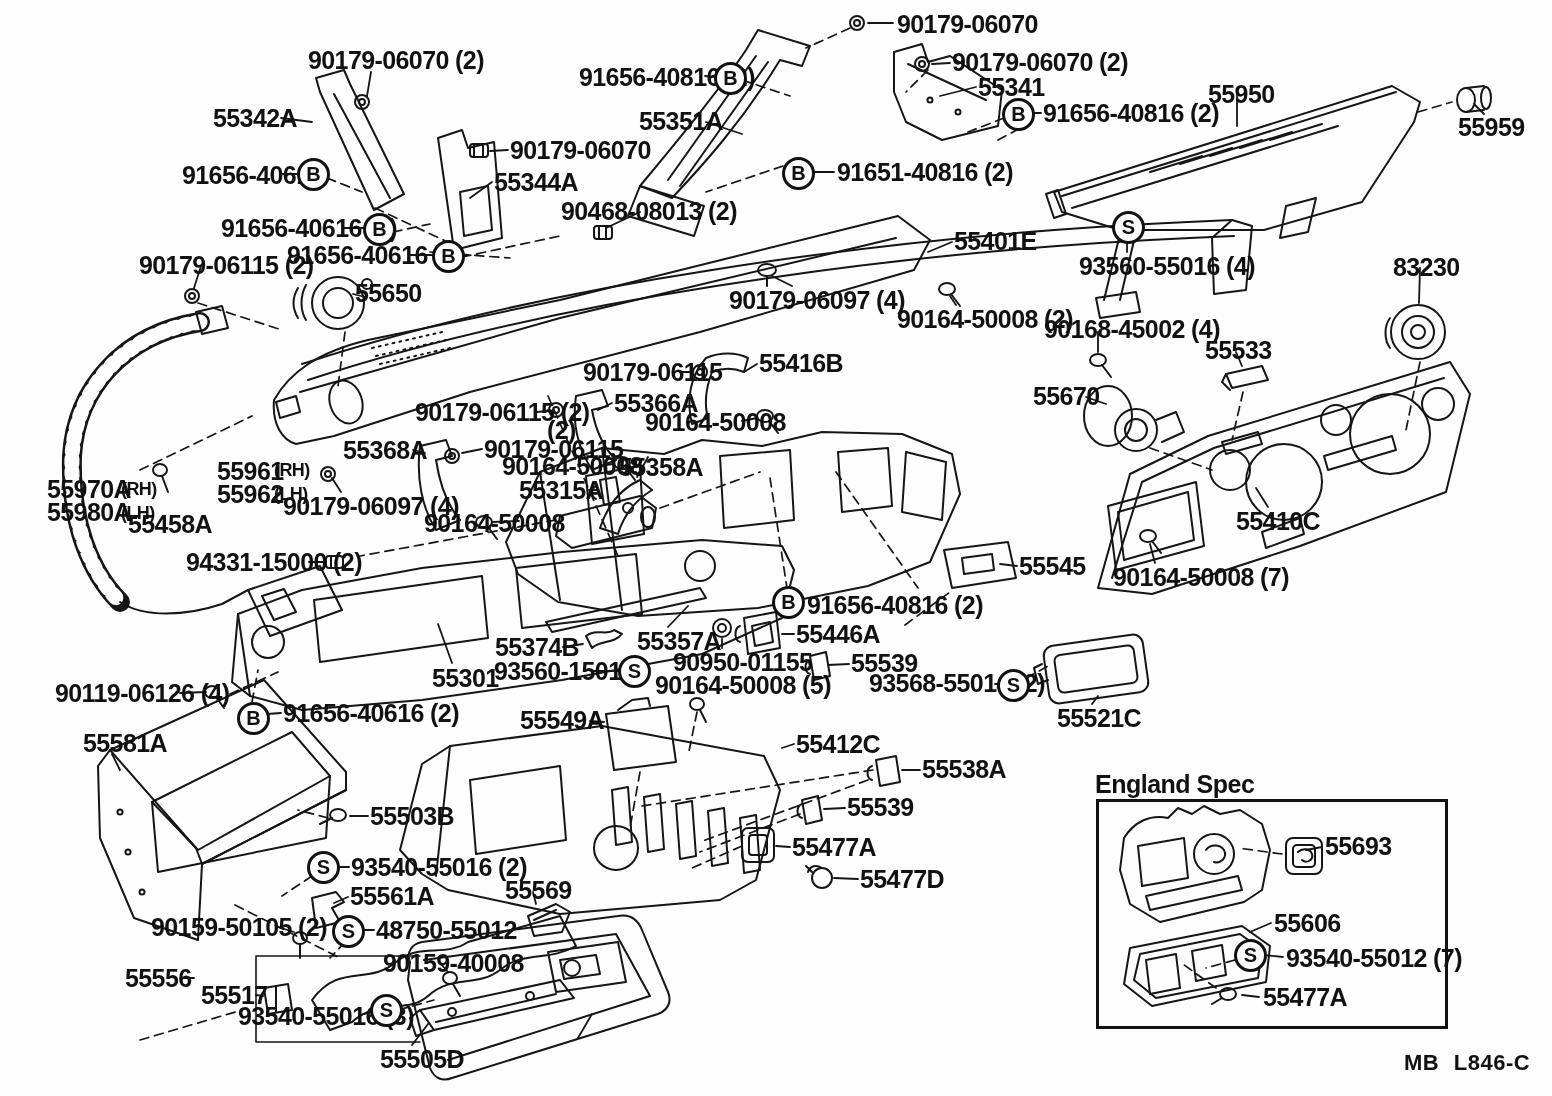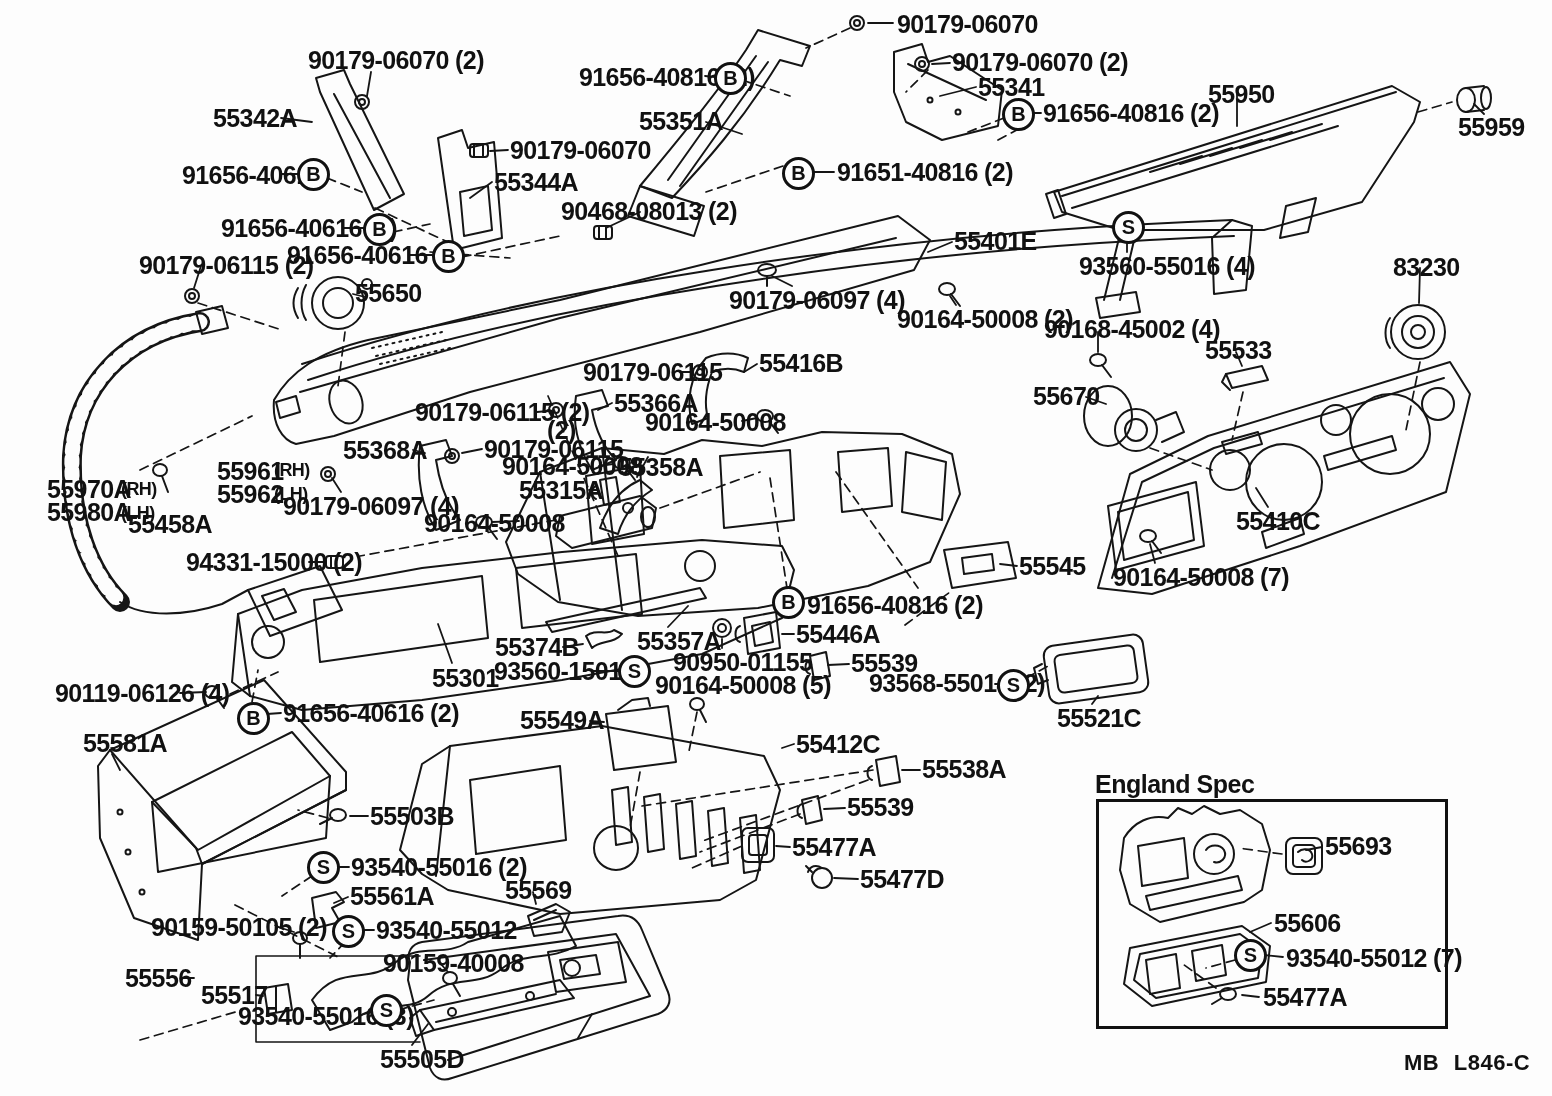--- a/index.html
+++ b/index.html
@@ -485,21 +485,21 @@
     <div class="plabel" style="left: 1113px; top: 565px;">90164-50008 (7)</div>
     <div class="plabel" style="left: 1057px; top: 706px;">55521C</div>
     <div class="plabel" style="left: 1236px; top: 509px;">55410C</div>
     <div class="plabel" style="left: 55px; top: 681px;">90119-06126 (4)</div>
     <div class="plabel" style="left: 283px; top: 701px;">91656-40616 (2)</div>
     <div class="plabel" style="left: 83px; top: 731px;">55581A</div>
     <div class="plabel" style="left: 370px; top: 804px;">55503B</div>
     <div class="plabel" style="left: 351px; top: 855px;">93540-55016 (2)</div>
     <div class="plabel" style="left: 350px; top: 884px;">55561A</div>
     <div class="plabel" style="left: 151px; top: 915px;">90159-50105 (2)</div>
-    <div class="plabel" style="left: 376px; top: 918px;">93540-55012</div>
+    <div class="plabel" style="left: 376px; top: 918px;">48750-55012</div>
     <div class="plabel" style="left: 505px; top: 878px;">55569</div>
     <div class="plabel" style="left: 383px; top: 951px;">90159-40008</div>
     <div class="plabel" style="left: 125px; top: 966px;">55556</div>
     <div class="plabel" style="left: 201px; top: 983px;">55517</div>
     <div class="plabel" style="left: 238px; top: 1004px;">93540-55016 (3)</div>
     <div class="plabel" style="left: 380px; top: 1047px;">55505D</div>
     <div class="plabel" style="left: 546px; top: 1100px;">55501A</div>
     <div class="plabel" style="left: 1325px; top: 834px;">55693</div>
     <div class="plabel" style="left: 1274px; top: 911px;">55606</div>
     <div class="plabel" style="left: 1286px; top: 946px;">93540-55012 (7)</div>

